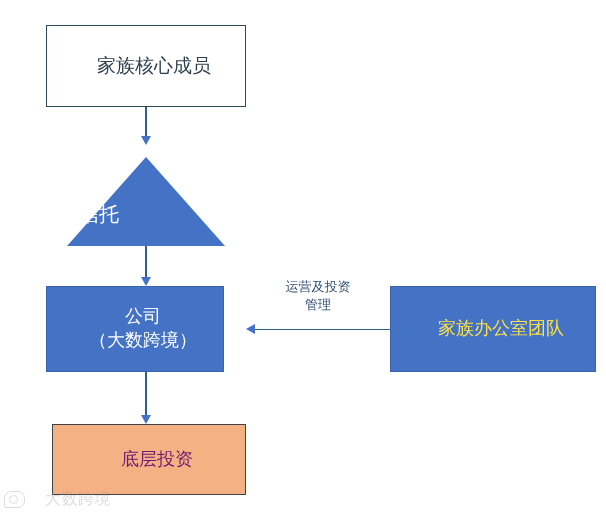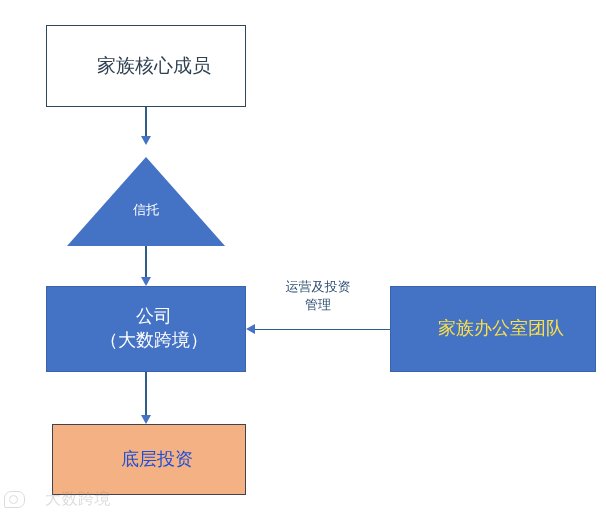--- a/index.html
+++ b/index.html
@@ -53,50 +53,50 @@
     left: 0;
     top: 0;
     width: 0;
     height: 0;
     border-left: 79px solid transparent;
     border-right: 79px solid transparent;
     border-bottom: 89px solid #4472c4;
   }
   #node-trust .tri-label {
     position: absolute;
-    left: 0;
+    left: 12px;
     top: 44px;
     width: 158px;
-    text-align: center;
+    text-align: left;
     color: #ffffff;
-    font-size: 13px;
+    font-size: 20px;
   }
 
   
   #node-company {
     left: 46px;
     top: 286px;
-    width: 200px;
+    width: 178px;
     height: 86px;
     background: #4472c4;
     border: 1px solid #3a63ad;
     color: #ffffff;
     font-size: 18px;
     flex-direction: column;
   }
 
   
   #node-underlying {
     left: 52px;
     top: 424px;
     width: 194px;
     height: 71px;
     background: #f4b183;
     border: 1.2px solid #43424a;
-    color: #1d4ed8;
+    color: #701a75;
     font-size: 18px;
   }
 
   
   #node-family-office {
     left: 390px;
     top: 286px;
     width: 206px;
     height: 86px;
     background: #4472c4;

